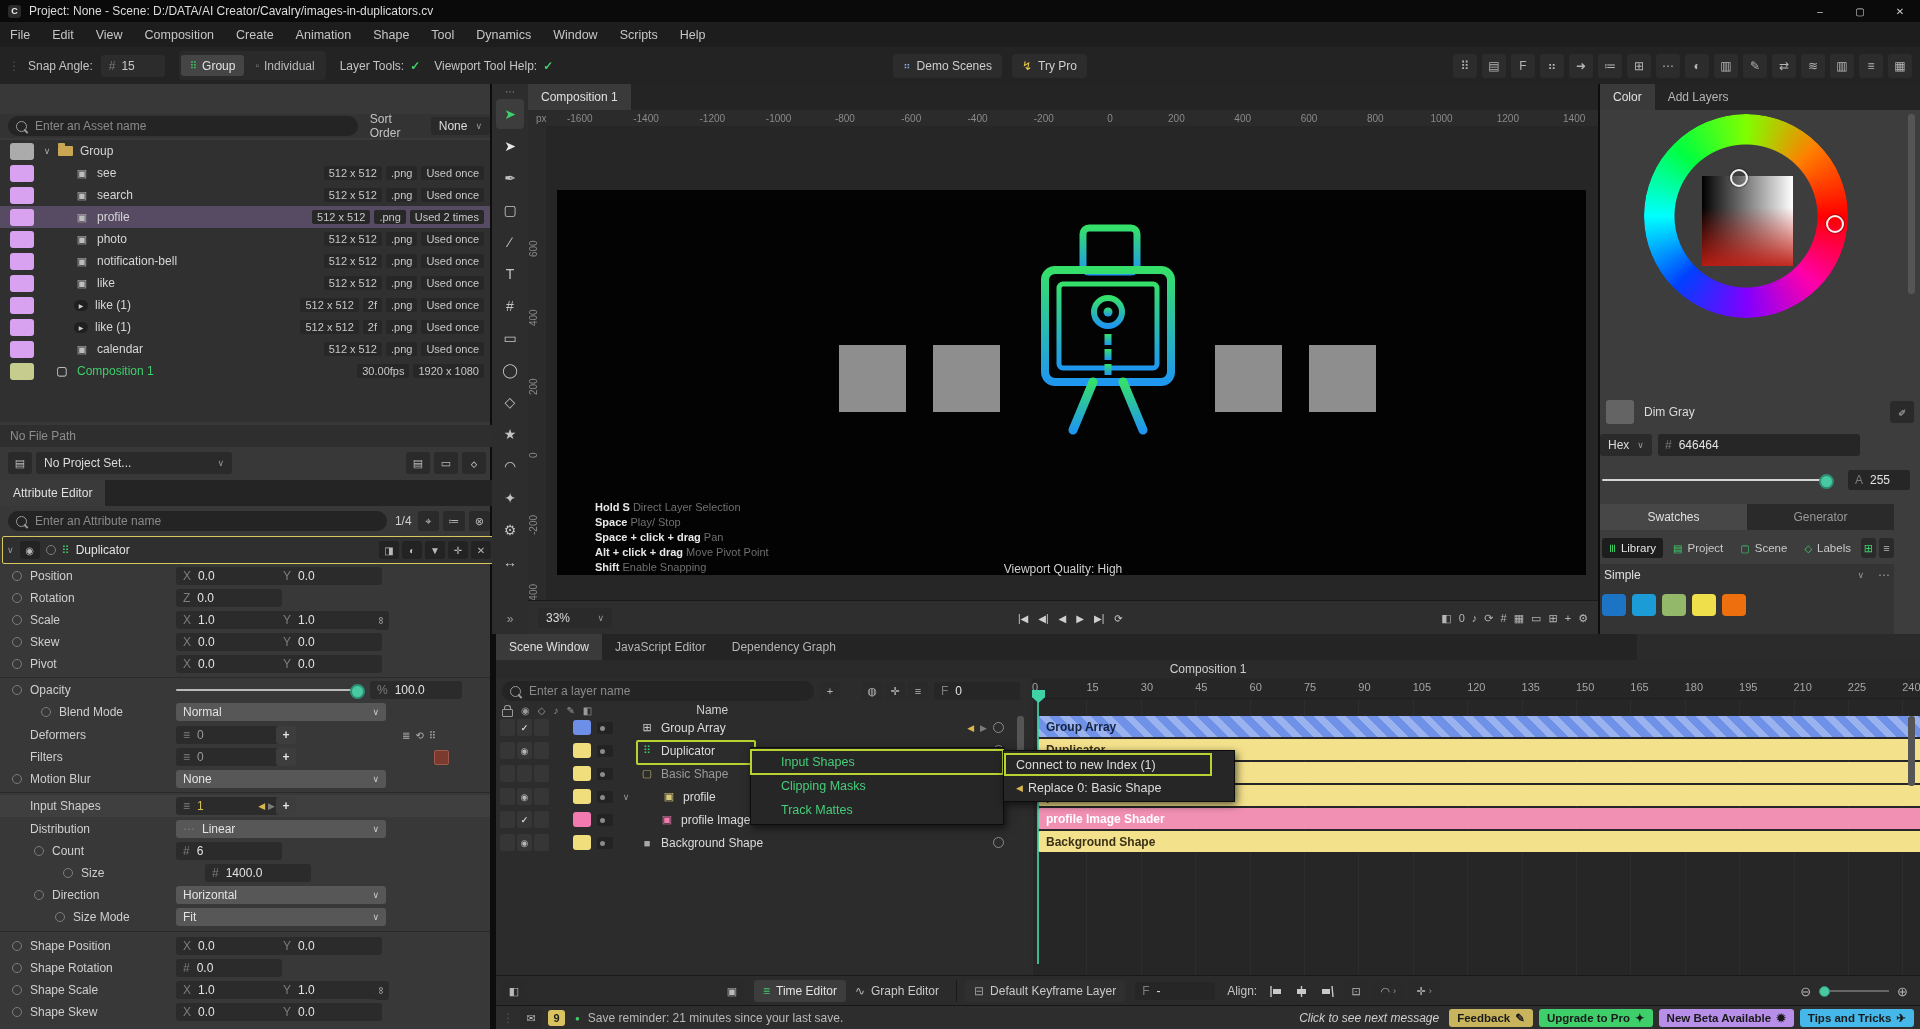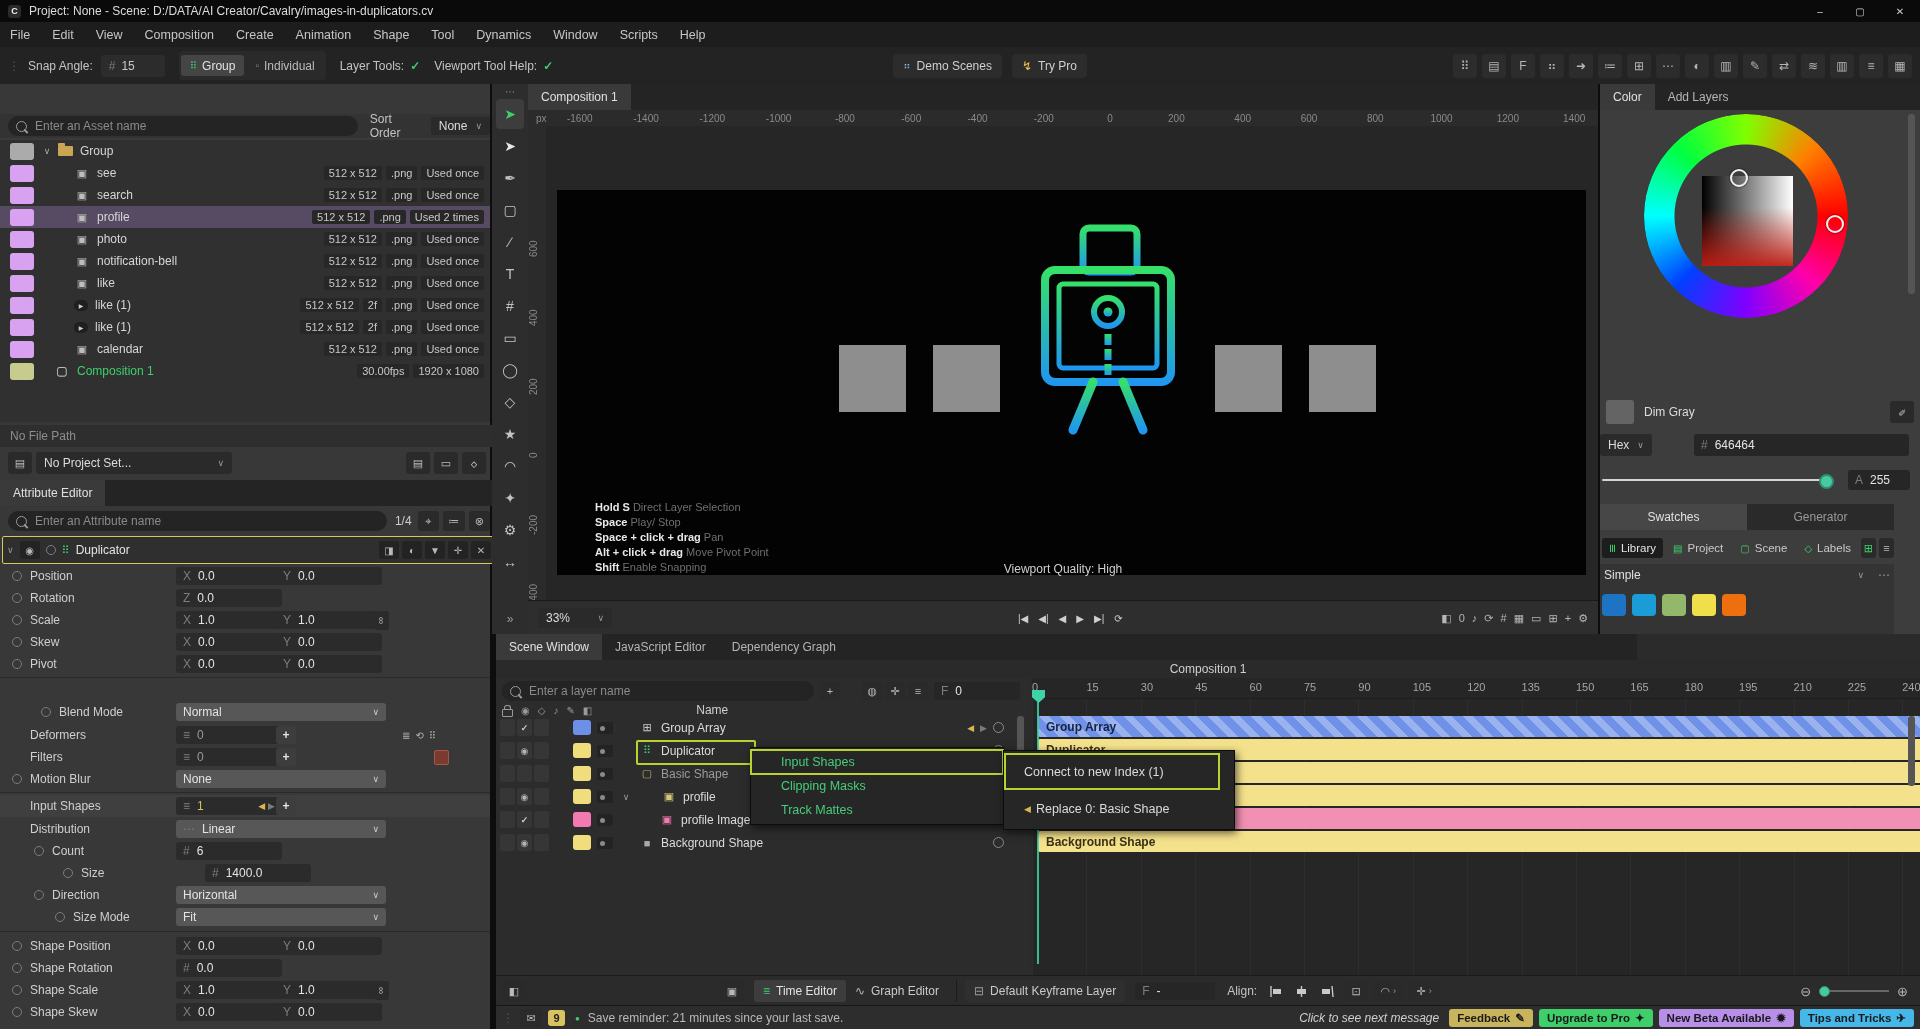--- a/index.html
+++ b/index.html
@@ -158,21 +158,21 @@
   .scroll{position:absolute;background:#555;border-radius:3px;}
   .tfoot{position:absolute;left:0;top:341px;width:1424px;height:30px;background:#2b2b2b;border-top:1px solid #1a1a1a;display:flex;align-items:center;}
   .footbtn{height:22px;border-radius:3px;display:flex;align-items:center;gap:6px;padding:0 9px;color:#c9c9c9;}
   .footbtn.on{background:#3d3d3d;color:#e3e3e3;}
 
   
   .ctxmenu{left:750px;top:747px;width:252px;background:#262626;border:1px solid #0c0c0c;box-shadow:2px 3px 8px rgba(0,0,0,.6);padding:2px 0;z-index:40;}
   .ctxitem{height:24px;display:flex;align-items:center;padding:0 10px 0 30px;color:#46cd79;font-size:12.5px;position:relative;}
   .ctxitem.hl{outline:2px solid #b9d232;outline-offset:-1px;}
   .submenu{left:1003px;top:750px;width:230px;background:#262626;border:1px solid #0c0c0c;box-shadow:2px 3px 8px rgba(0,0,0,.6);padding:2px 0;z-index:41;}
-  .subitem{height:37px;display:flex;align-items:center;padding:0 8px 0 20px;color:#dcdcdc;font-size:12.5px;position:relative;}
+  .subitem{height:23px;display:flex;align-items:center;padding:0 8px 0 12px;color:#dcdcdc;font-size:12.5px;position:relative;}
   .subitem.hl{outline:2px solid #b9d232;outline-offset:-2px;width:188px;}
   .subitem .mk{color:#d8b74f;font-size:9px;margin-right:5px;}
   .subitem .mk:empty{display:none;}
 
   
   .statusbar{left:496px;top:1005px;width:1424px;height:24px;background:#2d2d2d;border-top:1px solid #161616;display:flex;align-items:center;}
   .badge9{background:#d9c360;color:#1e1e1e;font-weight:bold;border-radius:3px;width:17px;height:16px;display:flex;align-items:center;justify-content:center;font-size:11px;}
   .sbtn{height:18px;border-radius:3px;display:flex;align-items:center;gap:5px;padding:0 8px;color:#191919;font-weight:bold;font-size:11.5px;}
   .lockic{width:9px;height:6px;border:1px solid #9a9a9a;border-radius:1px;position:relative;margin-top:5px;}
   .lockic::before{content:"";position:absolute;left:1px;top:-5px;width:5px;height:4px;border:1px solid #9a9a9a;border-bottom:none;border-radius:3px 3px 0 0;}
@@ -515,20 +515,30 @@
       <span class="fld f1">
           <span class="pref" data-bind="ae.rows.pivot.p1">X</span>
           <span data-bind="ae.rows.pivot.v1">0.0</span>
         </span>
       <span class="fld f2">
           <span class="pref" data-bind="ae.rows.pivot.p2">Y</span>
           <span data-bind="ae.rows.pivot.v2">0.0</span>
         </span>
     </div>
     <div class="divider" style="top:593px;"></div>
+    <div class="aerow" style="top:595px;">
+      <span class="kf"></span>
+        <span class="albl" data-bind="ae.rows.opacity.label">Opacity</span>
+      <span class="sldtrack"></span>
+      <span class="sldknob"></span>
+      <span class="fld" style="left:370px;width:78px;">
+          <span class="pref" data-bind="ae.rows.opacity.p1">%</span>
+          <span data-bind="ae.rows.opacity.v1">100.0</span>
+        </span>
+    </div>
     <div class="aerow" style="top:617px;padding-left:29px;">
       <span class="kf"></span>
         <span class="albl" data-bind="ae.rows.blend_mode.label">Blend Mode</span>
       <span class="fld fdd">
           <span data-bind="ae.rows.blend_mode.value">Normal</span>
           <span class="chev" data-bind="glyphs.chev_down">∨</span>
         </span>
     </div>
     <div class="aerow" style="top:640px;">
       <span class="kf none"></span>
@@ -801,21 +811,21 @@
     <div class="svsq"></div>
     <div class="sel-dot" style="left:130px;top:85px;"></div>
     <div class="sel-dot" style="left:226px;top:131px;"></div>
     <div class="crow" style="left:6px;top:316px;width:308px;">
       <span class="cswatch" style="background: rgb(100, 100, 100);"></span>
       <span style="margin-left:10px;color:#dcdcdc;" data-bind="color_panel.color_name">Dim Gray</span>
       <span class="sqbtn" style="margin-left:auto;">
           <span style="transform:rotate(-90deg);font-size:10px;" data-bind="color_panel.dropper_icon">✎</span>
         </span>
     </div>
-    <div class="crow" style="left:0px;top:350px;width:309px;gap:36px;">
+    <div class="crow" style="left:0px;top:350px;width:260px;">
       <span class="ddown" style="margin-left:0;height:22px;width:36px;">
         <span data-bind="color_panel.mode">Hex</span>
           <span class="chev" data-bind="glyphs.chev_down">∨</span>
       </span>
       <span class="fld" style="position:static;margin-left:6px;width:226px;height:22px;background:#262626;">
         <span class="pref" data-bind="color_panel.hex_prefix">#</span>
           <span data-bind="color_panel.hex_value">646464</span>
       </span>
     </div>
     <div class="crow" style="left:2px;top:386px;width:316px;">

